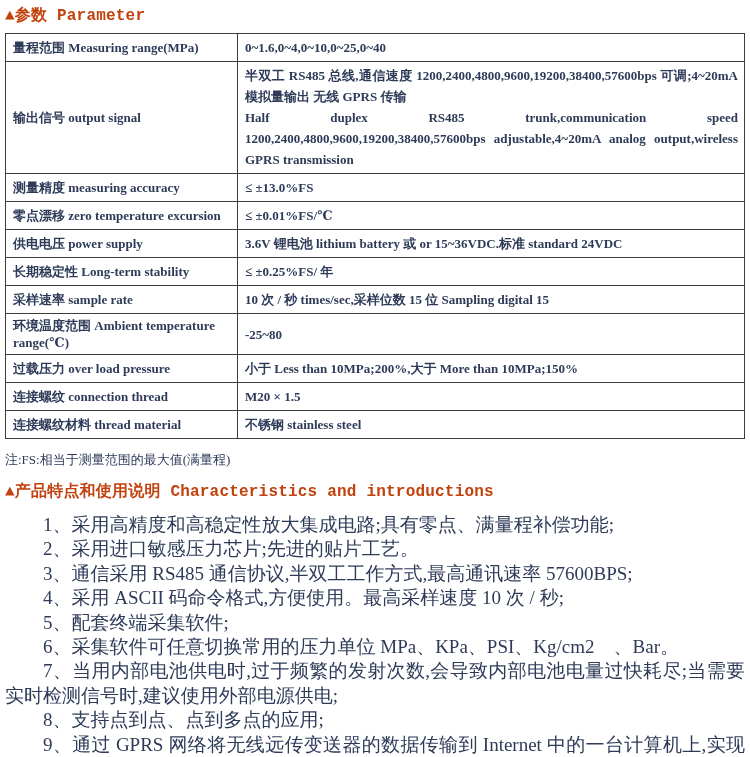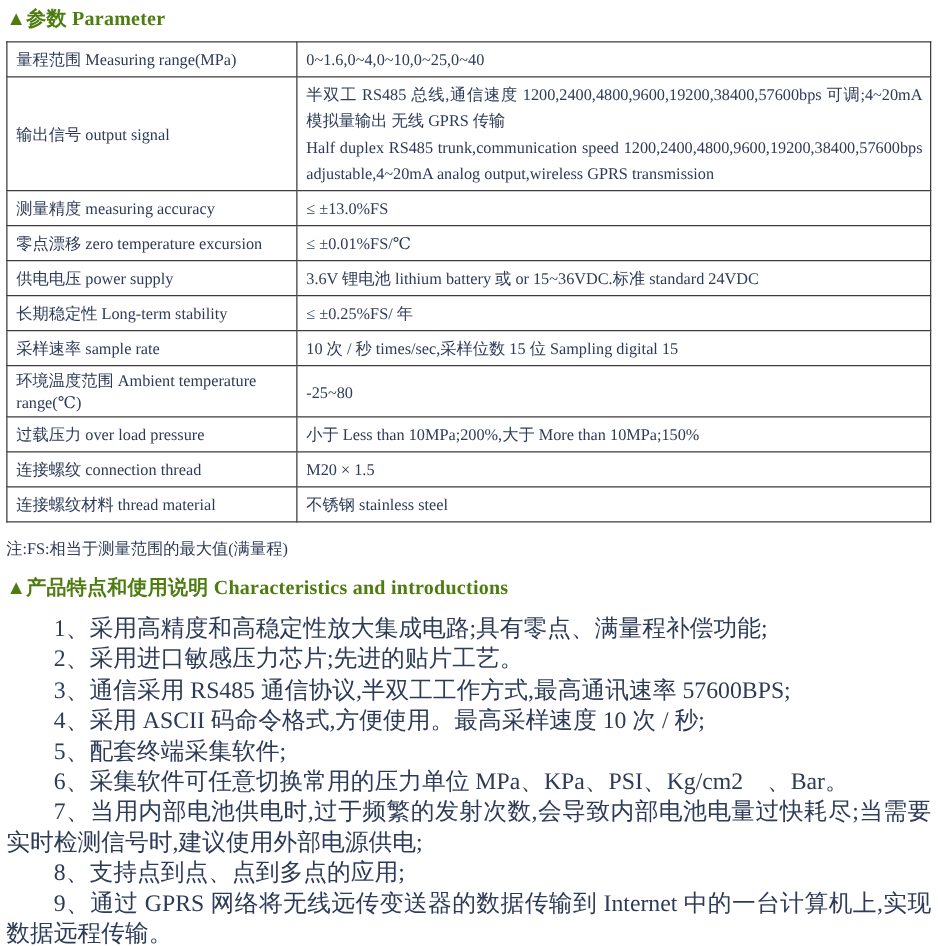--- a/index.html
+++ b/index.html
@@ -11,43 +11,44 @@
     width: 750px;
     height: 757px;
     overflow: hidden;
     font-family: "Liberation Serif", "DejaVu Serif", serif;
     color: #2e3b58;
   }
   .page {
     padding: 4px 5px 0 5px;
   }
   .section-title {
-    font-family: Liberation Serif, serif;
+    font-family: Liberation Mono, monospace;
     font-weight: bold;
     font-size: 16px;
-    color: #4d7c0f;
+    color: #c2410c;
     margin: 0;
     line-height: 20px;
     letter-spacing: 0.2px;
   }
   .title-1 { margin: 2px 0 7px 0; }
   .title-2 { margin: 14px 0 11px 0; }
 
   table.param-table {
     border-collapse: collapse;
     table-layout: fixed;
     width: 740px;
   }
   .param-table td {
     border: 1.6px solid #3c3c3c;
     font-size: 13px;
     line-height: 17px;
     padding: 3px 6px 3px 7px;
     vertical-align: middle;
     overflow: hidden;
+    font-weight: bold;
   }
   .param-table td.lbl { width: 218px; }
   .param-table tr.single td { height: 21px; }
   .cellp {
     margin: 0;
     line-height: 21px;
     text-align: justify;
   }
   .note {
     font-size: 13px;

